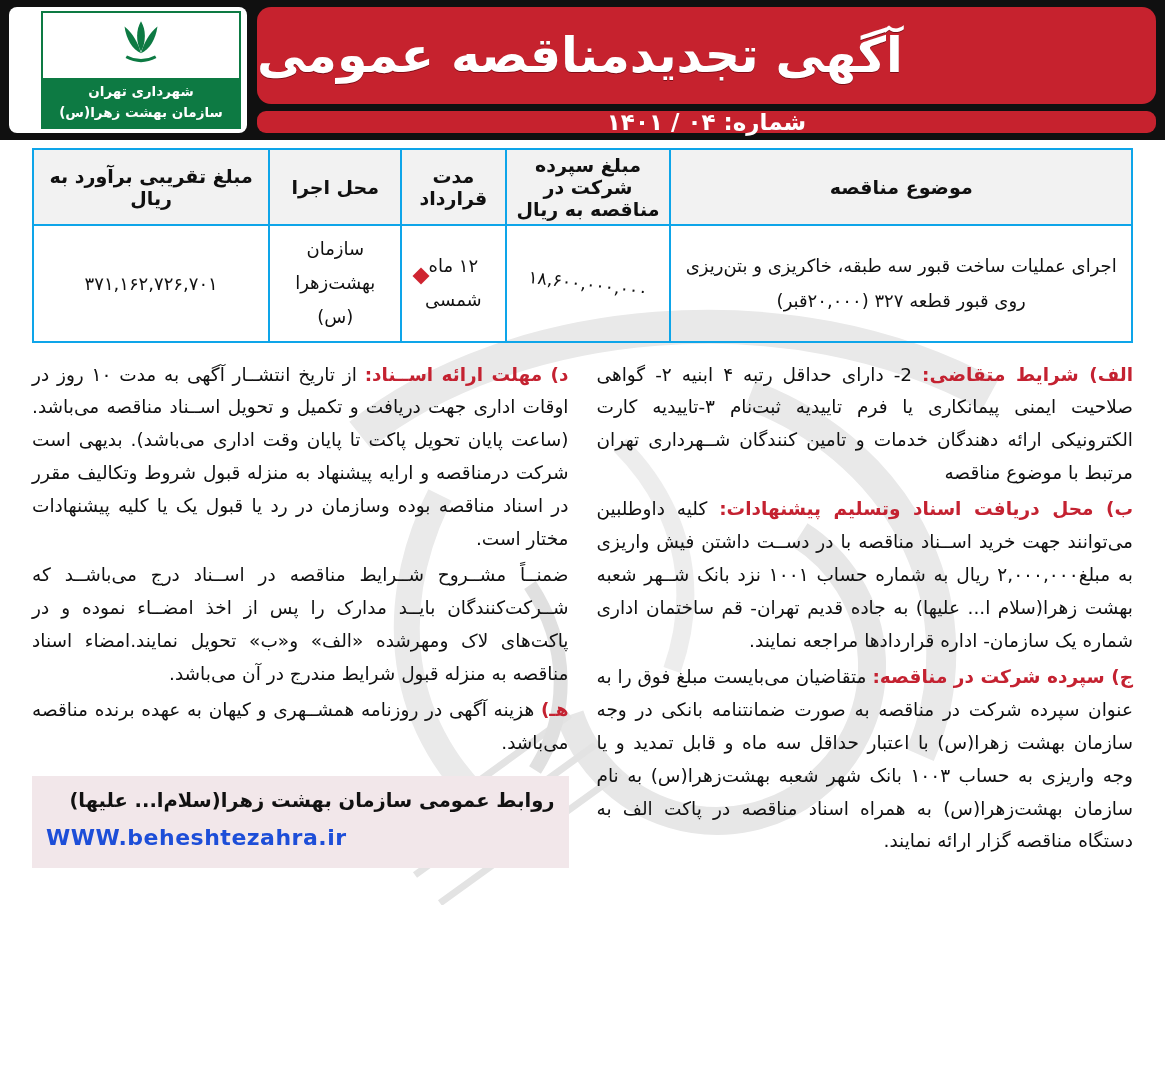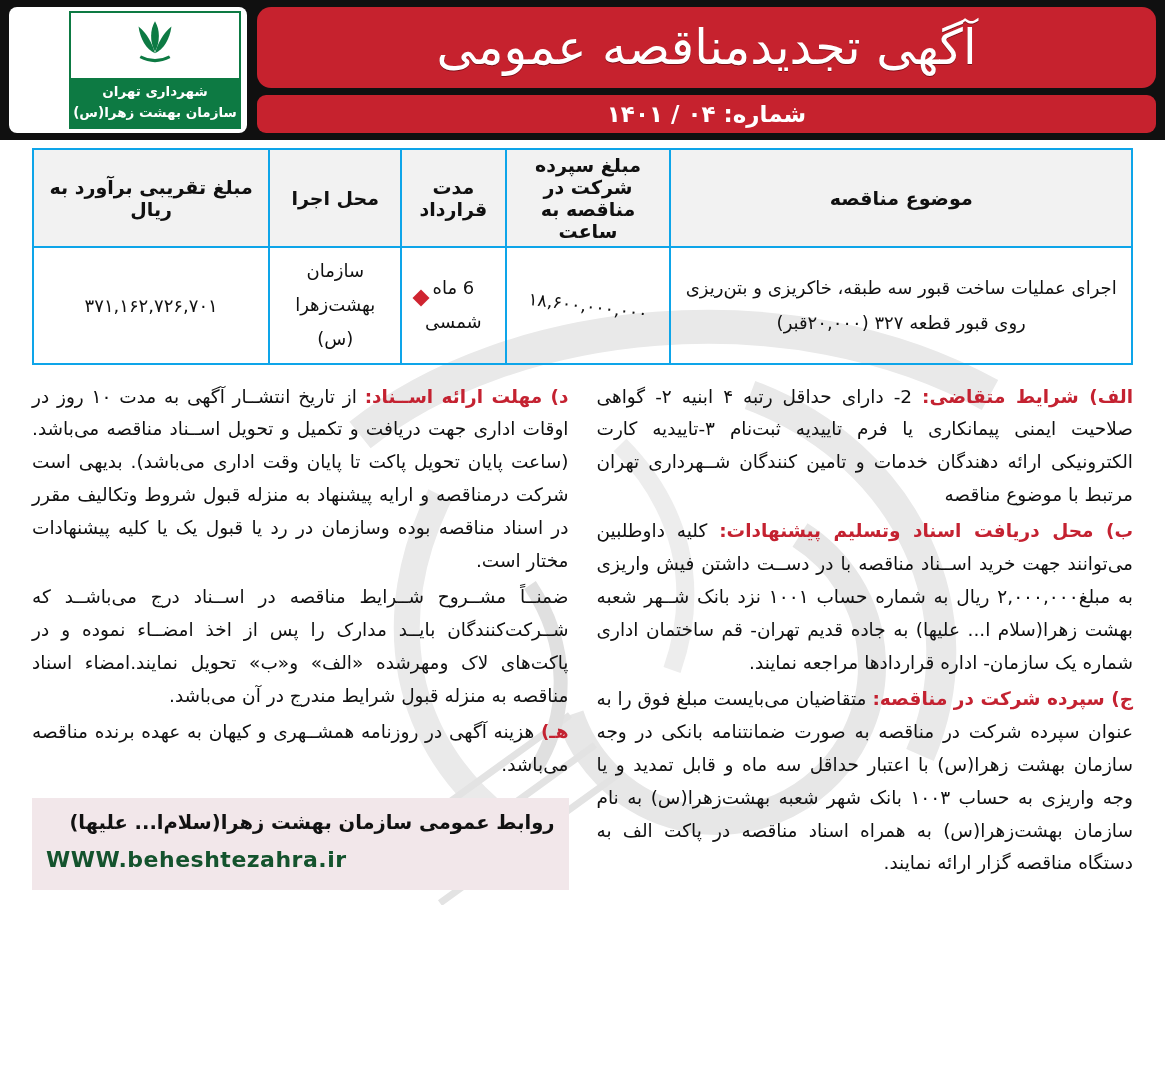--- a/index.html
+++ b/index.html
@@ -34,21 +34,21 @@
   .logo-panel {
     width:238px; height:100%;
     background:#ffffff;
     border-radius:8px;
     display:flex;
     align-items:center;
     justify-content:flex-end;
     padding:4px 6px;
   }
   .org-box {
-    width:172px; height:118px;
+    width:200px; height:118px;
     border:2px solid #0d7a43;
     background:#ffffff;
     display:flex; flex-direction:column;
     align-items:center;
     overflow:hidden;
   }
   .org-box svg { margin-top:3px; }
   .org-strip {
     margin-top:auto;
     width:100%;
@@ -62,29 +62,29 @@
   }
   .banner-area {
     flex:1;
     display:flex; flex-direction:column;
     gap:7px;
   }
   .banner-main {
     flex:1;
     background:#c6222e;
     border-radius:14px;
-    display:flex; align-items:center; justify-content:center;
+    display:flex; align-items:center; justify-content:flex-end;
     color:#ffffff;
-    font-weight:normal;
+    font-weight:bold;
     font-size:49px;
     letter-spacing:1px;
     text-shadow:0 1px 0 #7d0f18;
   }
   .banner-sub {
-    height:38px;
+    height:22px;
     background:#c6222e;
     border-radius:9px;
     display:flex; align-items:center; justify-content:center;
     color:#ffffff;
     font-weight:bold;
     font-size:23px;
   }
 
   
   .intro {
@@ -179,21 +179,21 @@
     font-weight:bold;
     font-size:19.5px;
     color:#111111;
     line-height:1.6;
   }
   .url-line {
     direction:ltr;
     text-align:left;
     font-weight:bold;
     font-size:22px;
-    color:#14532d;
+    color:#1d4ed8;
     letter-spacing:0.5px;
     margin-top:2px;
   }
 </style>
 </head>
 <body>
 
 <div class="ad">
 
   <svg class="watermark" width="720" height="620" viewBox="0 0 720 620" aria-hidden="true">
@@ -243,35 +243,35 @@
       <colgroup>
         <col class="c-subject">
           <col class="c-deposit">
           <col class="c-duration">
           <col class="c-location">
           <col class="c-estimate">
       </colgroup>
       <thead>
         <tr>
           <th>موضوع مناقصه</th>
-          <th>مبلغ سپرده شرکت در مناقصه به ساعت</th>
+          <th>مبلغ سپرده شرکت در مناقصه به ریال</th>
           <th>مدت قرارداد</th>
           <th>محل اجرا</th>
           <th>مبلغ تقریبی برآورد به ریال</th>
         </tr>
       </thead>
       <tbody>
         <tr>
           <td class="subject-cell">اجرای عملیات ساخت قبور سه طبقه، خاکریزی و بتن‌ریزی روی قبور قطعه ۳۲۷ (۲۰,۰۰۰قبر)</td>
           <td class="deposit-cell">
             <span class="num">۱۸,۶۰۰,۰۰۰,۰۰۰</span>
           </td>
           <td class="duration-cell">
             <span class="diamond"></span>
-            <div>6 ماه</div>
+            <div>۱۲ ماه</div>
             <div>شمسی</div>
           </td>
           <td style="line-height:1.9;">
             <div>سازمان</div>
             <div>بهشت‌زهرا (س)</div>
           </td>
           <td>۳۷۱,۱۶۲,۷۲۶,۷۰۱</td>
         </tr>
       </tbody>
     </table>

